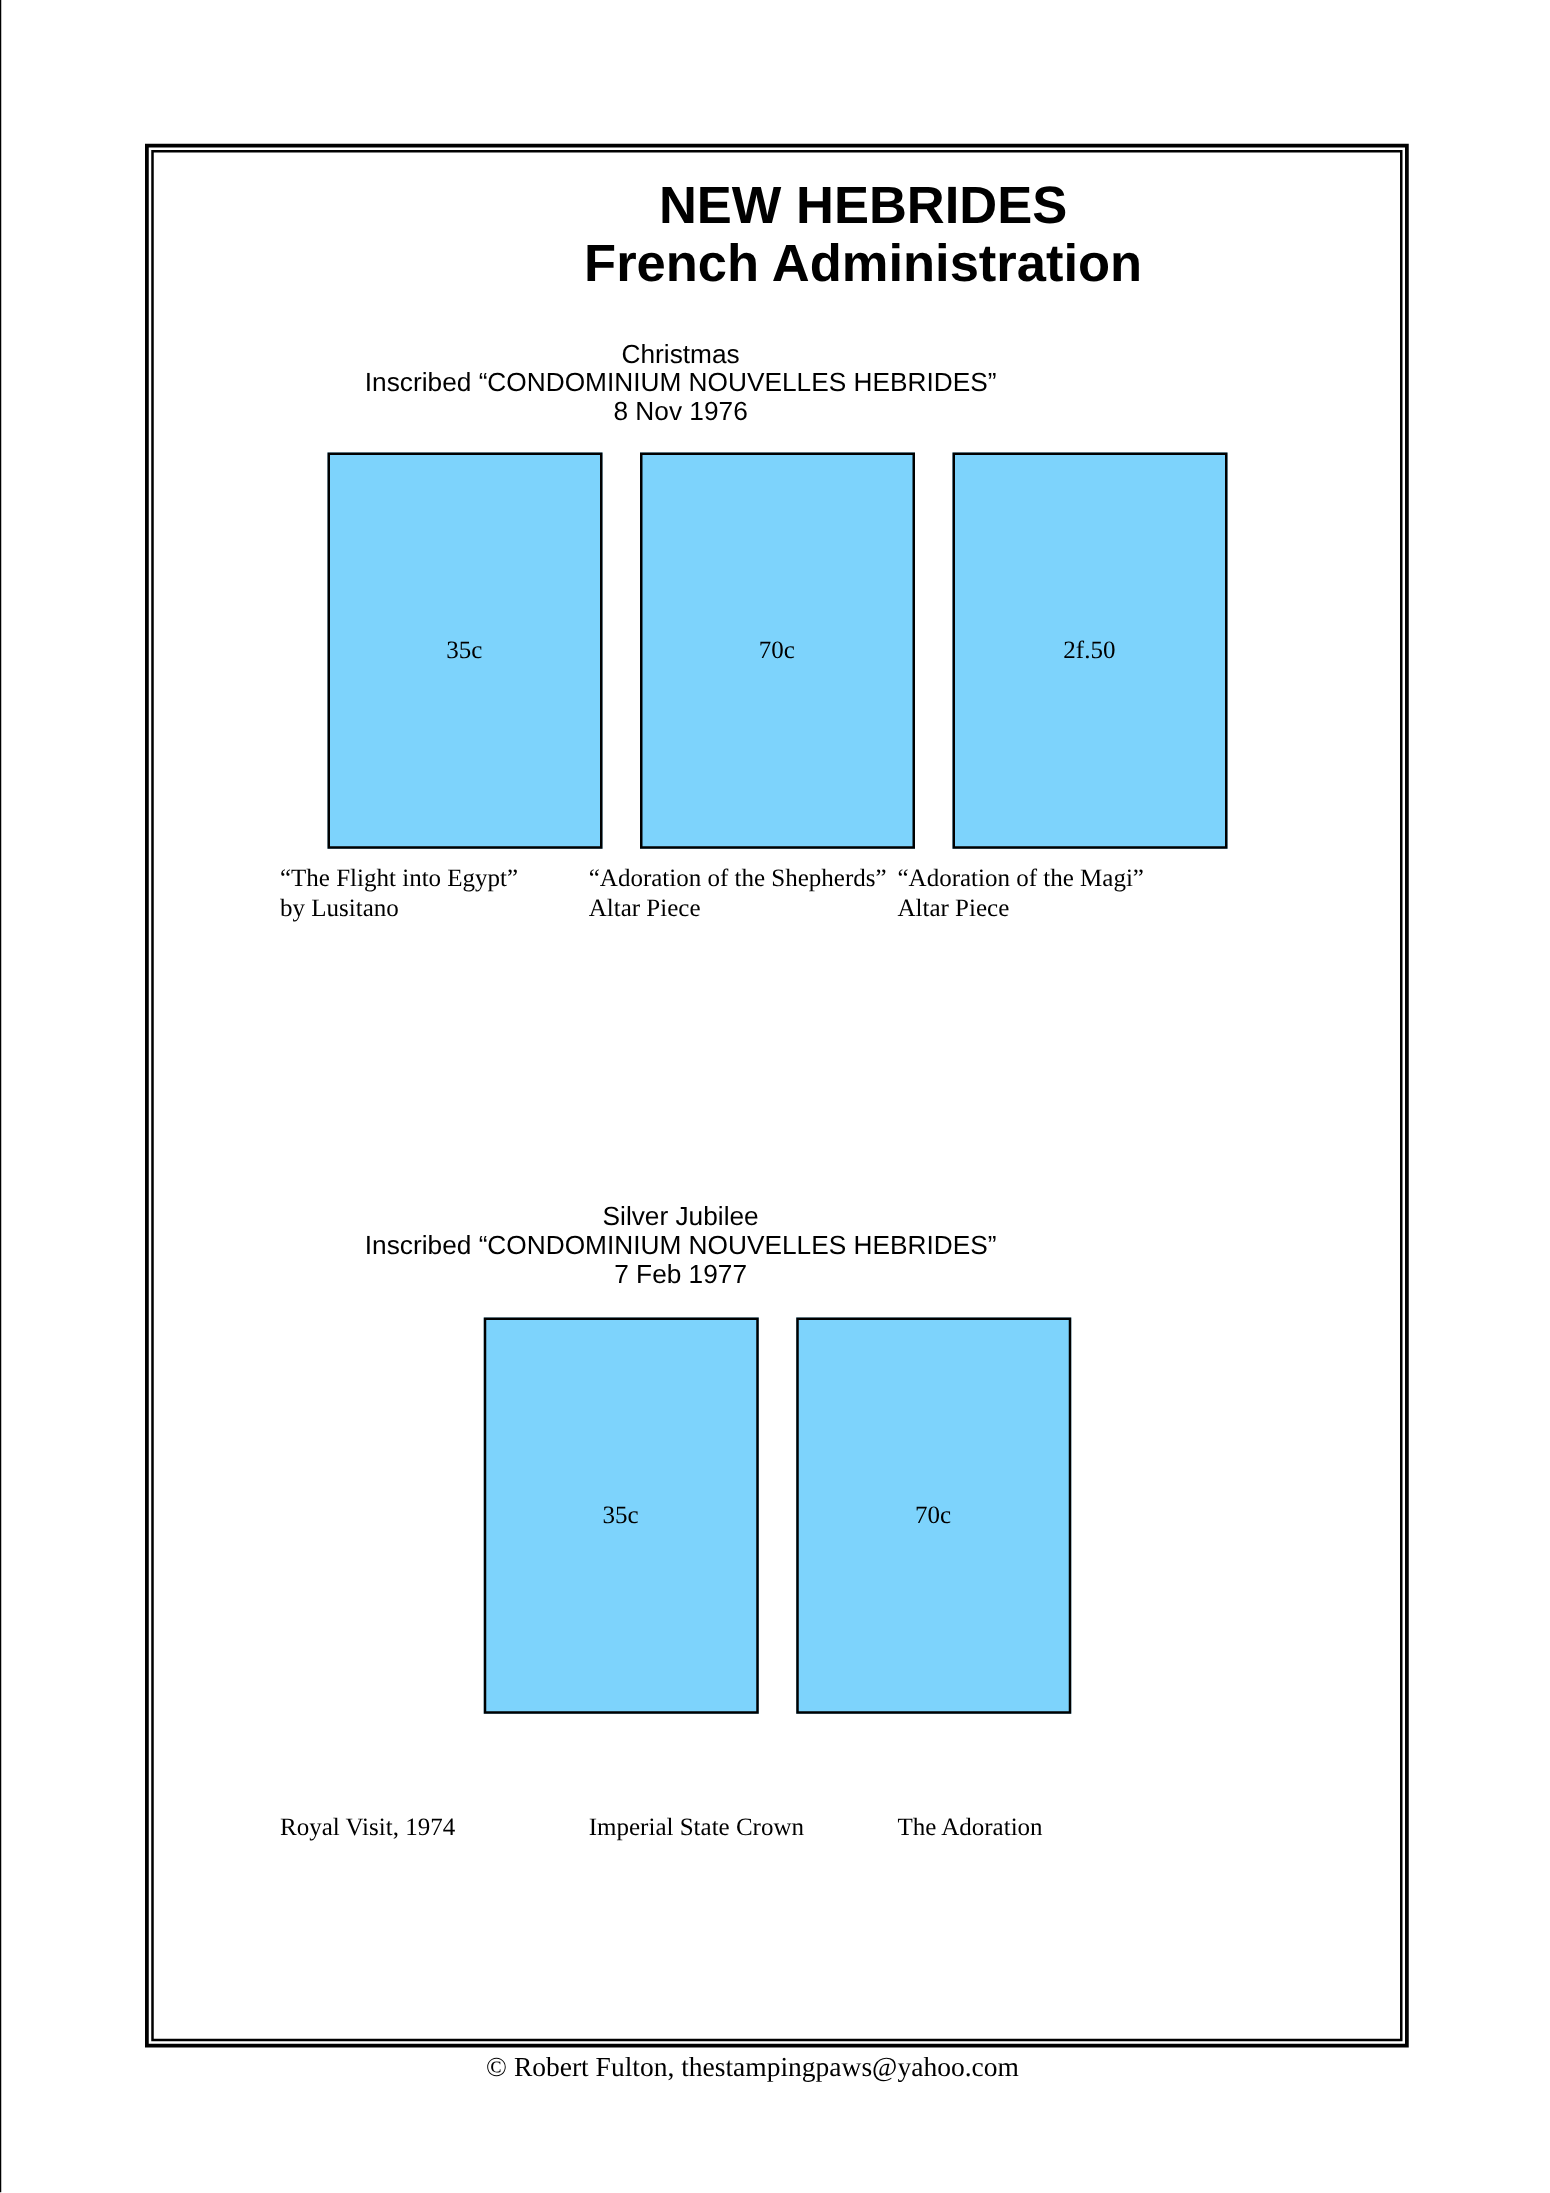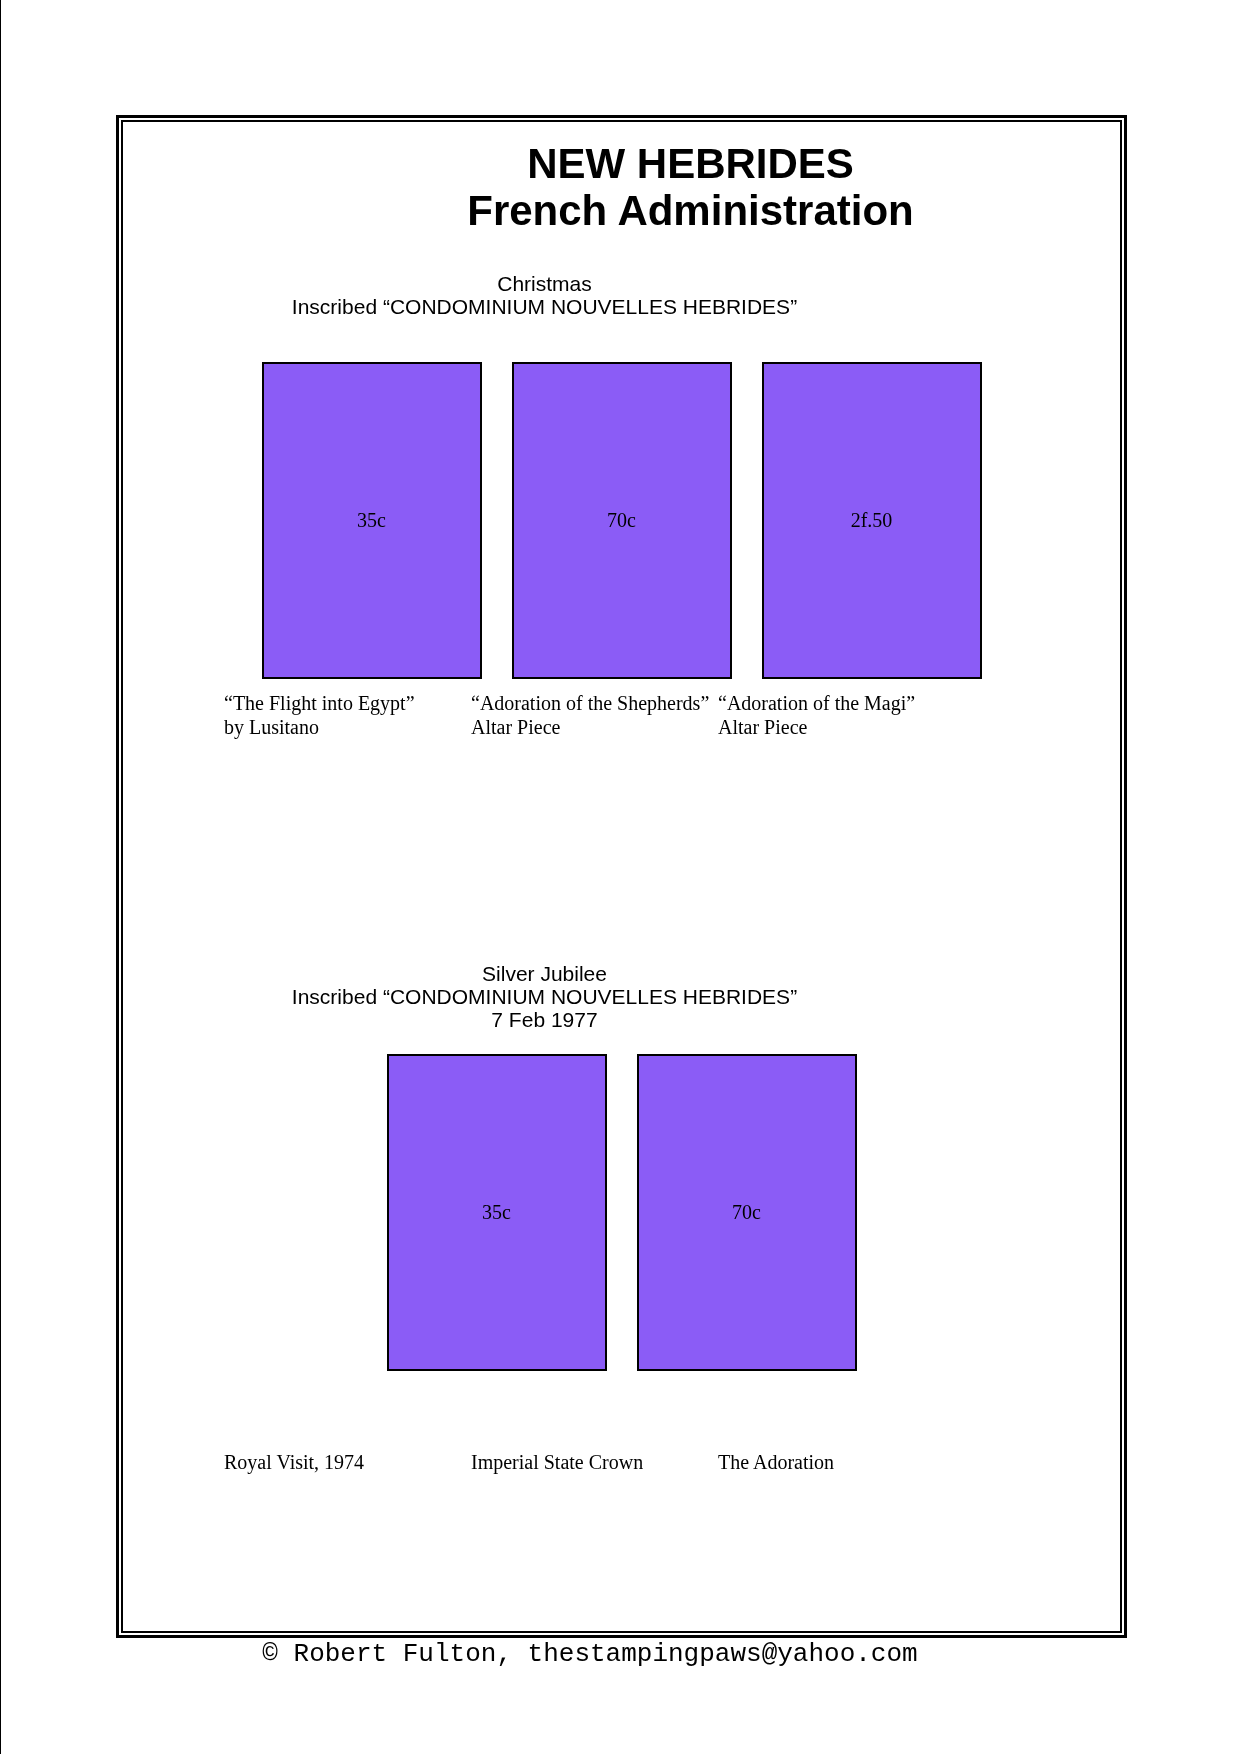--- a/index.html
+++ b/index.html
@@ -76,21 +76,21 @@
     gap: 30px;
   }
   .stamp-row.r1 { top: 362px; }
   .stamp-row.r2 { top: 1054px; }
 
   .stamp-box {
     box-sizing: border-box;
     width: 220px;
     height: 317px;
     border: 2px solid #000000;
-    background: #8b5cf6;
+    background: #7dd3fc;
     display: flex;
     align-items: center;
     justify-content: center;
   }
   .stamp-value {
     font-family: "Liberation Serif", serif;
     font-size: 20px;
   }
 
   .caption {
@@ -101,46 +101,47 @@
     line-height: 24px;
   }
   .caption.c1 { left: 224px; }
   .caption.c2 { left: 471px; }
   .caption.c3 { left: 718px; }
   .caption.row1 { top: 691px; }
   .caption.row2 { top: 1450px; }
 
   .footer {
     position: absolute;
-    left: 0;
+    left: 12px;
     top: 1641px;
     width: 1180px;
     text-align: center;
-    font-family: Liberation Mono, monospace;
-    font-size: 26px;
+    font-family: Liberation Serif, serif;
+    font-size: 22px;
     line-height: 26px;
   }
 </style>
 </head>
 <body>
 
 <div class="page-edge-line"></div>
 
 <div class="frame">
   <div class="frame-inner"></div>
 </div>
 
 <div class="title-block">
   <div>NEW HEBRIDES</div>
   <div>French Administration</div>
 </div>
 
 <div class="section-heading s1">
   <div>Christmas</div>
   <div>Inscribed “CONDOMINIUM NOUVELLES HEBRIDES”</div>
+  <div>8 Nov 1976</div>
 </div>
 
 <div class="stamp-row r1">
   <div class="stamp-box">
     <span class="stamp-value">35c</span>
   </div>
   <div class="stamp-box">
     <span class="stamp-value">70c</span>
   </div>
   <div class="stamp-box">

